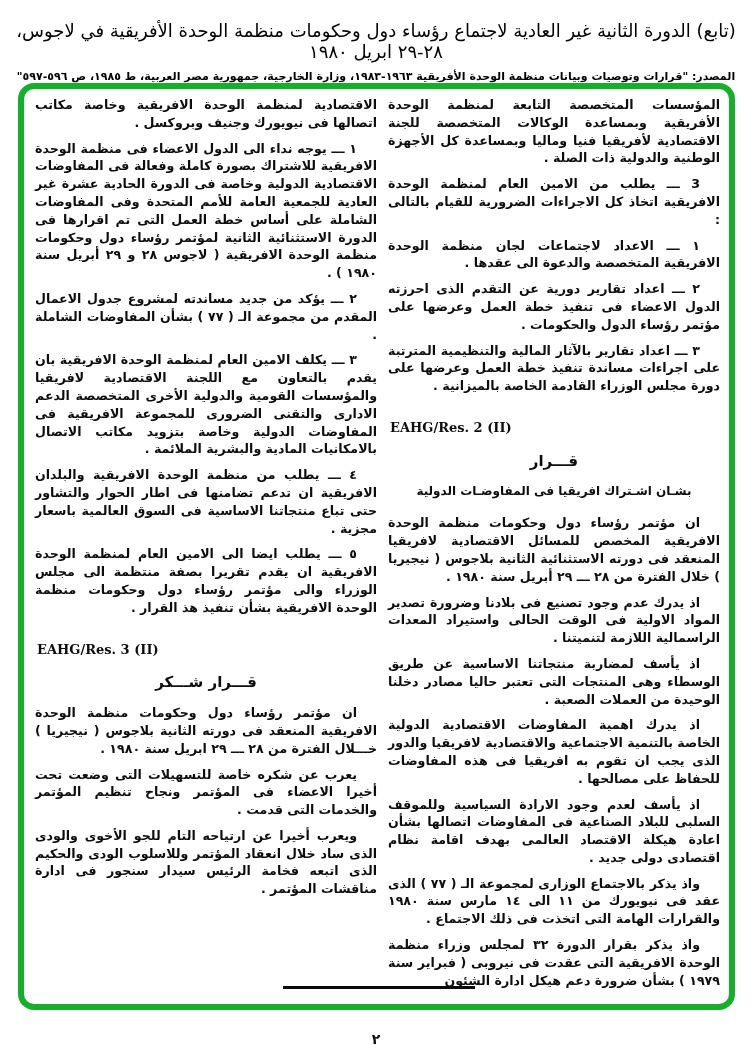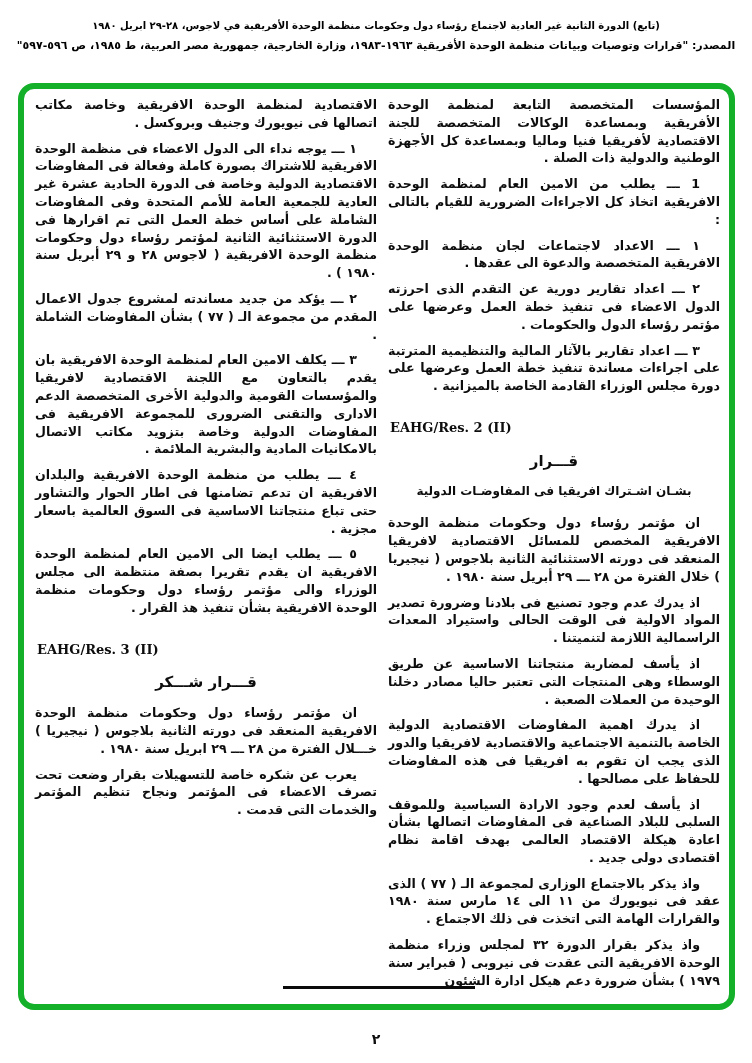--- a/index.html
+++ b/index.html
@@ -11,21 +11,21 @@
     color: #0d0d0d;
   }
   .page { position: absolute; inset: 0; overflow: hidden; }
 
   
   .header {
     position: absolute; top: 20px; left: 0; right: 0;
     text-align: center; direction: rtl;
   }
   .header-line1 {
-    font-size: 10px; font-weight: bold; letter-spacing: 0;
+    font-size: 18px; font-weight: normal; letter-spacing: 0;
     color: #000;
   }
   .header-line2 {
     margin-top: 8px;
     font-size: 11px; font-weight: bold;
     color: #000;
   }
 
   
   .frame {
@@ -89,21 +89,21 @@
 <div class="page">
 
   <div class="header">
     <div class="header-line1">(تابع) الدورة الثانية غير العادية لاجتماع رؤساء دول وحكومات منظمة الوحدة الأفريقية في لاجوس، ٢٨-٢٩ ابريل ١٩٨٠</div>
     <div class="header-line2">المصدر: "قرارات وتوصيات وبيانات منظمة الوحدة الأفريقية ١٩٦٣-١٩٨٣، وزارة الخارجية، جمهورية مصر العربية، ط ١٩٨٥، ص ٥٩٦-٥٩٧"</div>
   </div>
 
   <div class="frame" style="border-color: rgb(20, 176, 42);">
     <div class="col col-right">
         <p class="continuation">المؤسسات المتخصصة التابعة لمنظمة الوحدة الأفريقية وبمساعدة الوكالات المتخصصة للجنة الاقتصادية لأفريقيا فنيا وماليا وبمساعدة كل الأجهزة الوطنية والدولية ذات الصلة .</p>
-        <p class="paragraph">1 ـــ يطلب من الامين العام لمنظمة الوحدة الافريقية اتخاذ كل الاجراءات الضرورية للقيام بالتالى :</p>
+        <p class="paragraph">3 ـــ يطلب من الامين العام لمنظمة الوحدة الافريقية اتخاذ كل الاجراءات الضرورية للقيام بالتالى :</p>
         <p class="paragraph">١ ـــ الاعداد لاجتماعات لجان منظمة الوحدة الافريقية المتخصصة والدعوة الى عقدها .</p>
         <p class="paragraph">٢ ـــ اعداد تقارير دورية عن التقدم الذى احرزته الدول الاعضاء فى تنفيذ خطة العمل وعرضها على مؤتمر رؤساء الدول والحكومات .</p>
         <p class="paragraph">٣ ـــ اعداد تقارير بالآثار المالية والتنظيمية المترتبة على اجراءات مساندة تنفيذ خطة العمل وعرضها على دورة مجلس الوزراء القادمة الخاصة بالميزانية .</p>
         <p class="reference">EAHG/Res. 2 (II)</p>
         <p class="heading">قـــرار</p>
         <p class="subheading">بشـان اشـتراك افريقيا فى المفاوضـات الدولية</p>
         <p class="paragraph">ان مؤتمر رؤساء دول وحكومات منظمة الوحدة الافريقية المخصص للمسائل الاقتصادية لافريقيا المنعقد فى دورته الاستثنائية الثانية بلاجوس ( نيجيريا ) خلال الفترة من ٢٨ ـــ ٢٩ أبريل سنة ١٩٨٠ .</p>
         <p class="paragraph">اذ يدرك عدم وجود تصنيع فى بلادنا وضرورة تصدير المواد الاولية فى الوقت الحالى واستيراد المعدات الراسمالية اللازمة لتنميتنا .</p>
         <p class="paragraph">اذ يأسف لمضاربة منتجاتنا الاساسية عن طريق الوسطاء وهى المنتجات التى تعتبر حاليا مصادر دخلنا الوحيدة من العملات الصعبة .</p>
         <p class="paragraph">اذ يدرك اهمية المفاوضات الاقتصادية الدولية الخاصة بالتنمية الاجتماعية والاقتصادية لافريقيا والدور الذى يجب ان تقوم به افريقيا فى هذه المفاوضات للحفاظ على مصالحها .</p>
@@ -114,21 +114,22 @@
     <div class="col col-left">
         <p class="continuation">الاقتصادية لمنظمة الوحدة الافريقية وخاصة مكاتب اتصالها فى نيويورك وجنيف وبروكسل .</p>
         <p class="paragraph">١ ـــ يوجه نداء الى الدول الاعضاء فى منظمة الوحدة الافريقية للاشتراك بصورة كاملة وفعالة فى المفاوضات الاقتصادية الدولية وخاصة فى الدورة الحادية عشرة غير العادية للجمعية العامة للأمم المتحدة وفى المفاوضات الشاملة على أساس خطة العمل التى تم اقرارها فى الدورة الاستثنائية الثانية لمؤتمر رؤساء دول وحكومات منظمة الوحدة الافريقية ( لاجوس ٢٨ و ٢٩ أبريل سنة ١٩٨٠ ) .</p>
         <p class="paragraph">٢ ـــ يؤكد من جديد مساندته لمشروع جدول الاعمال المقدم من مجموعة الـ ( ٧٧ ) بشأن المفاوضات الشاملة .</p>
         <p class="paragraph">٣ ـــ يكلف الامين العام لمنظمة الوحدة الافريقية بان يقدم بالتعاون مع اللجنة الاقتصادية لافريقيا والمؤسسات القومية والدولية الأخرى المتخصصة الدعم الادارى والتقنى الضرورى للمجموعة الافريقية فى المفاوضات الدولية وخاصة بتزويد مكاتب الاتصال بالامكانيات المادية والبشرية الملائمة .</p>
         <p class="paragraph">٤ ـــ يطلب من منظمة الوحدة الافريقية والبلدان الافريقية ان تدعم تضامنها فى اطار الحوار والتشاور حتى تباع منتجاتنا الاساسية فى السوق العالمية باسعار مجزية .</p>
         <p class="paragraph">٥ ـــ يطلب ايضا الى الامين العام لمنظمة الوحدة الافريقية ان يقدم تقريرا بصفة منتظمة الى مجلس الوزراء والى مؤتمر رؤساء دول وحكومات منظمة الوحدة الافريقية بشأن تنفيذ هذ القرار .</p>
         <p class="reference">EAHG/Res. 3 (II)</p>
         <p class="heading">قـــرار شـــكر</p>
         <p class="paragraph">ان مؤتمر رؤساء دول وحكومات منظمة الوحدة الافريقية المنعقد فى دورته الثانية بلاجوس ( نيجيريا ) خـــلال الفترة من ٢٨ ـــ ٢٩ ابريل سنة ١٩٨٠ .</p>
-        <p class="paragraph">يعرب عن شكره خاصة للتسهيلات بقرار وضعت تحت تصرف الاعضاء فى المؤتمر ونجاح تنظيم المؤتمر والخدمات التى قدمت .</p>
+        <p class="paragraph">يعرب عن شكره خاصة للتسهيلات التى وضعت تحت أخيرا الاعضاء فى المؤتمر ونجاح تنظيم المؤتمر والخدمات التى قدمت .</p>
+        <p class="paragraph">ويعرب أخيرا عن ارتياحه التام للجو الأخوى والودى الذى ساد خلال انعقاد المؤتمر وللاسلوب الودى والحكيم الذى اتبعه فخامة الرئيس سيدار سنجور فى ادارة مناقشات المؤتمر .</p>
       </div>
   </div>
 
   <div class="end-rule"></div>
 
   <div class="page-number">٢</div>
 
 </div>
 
 </body></html>

